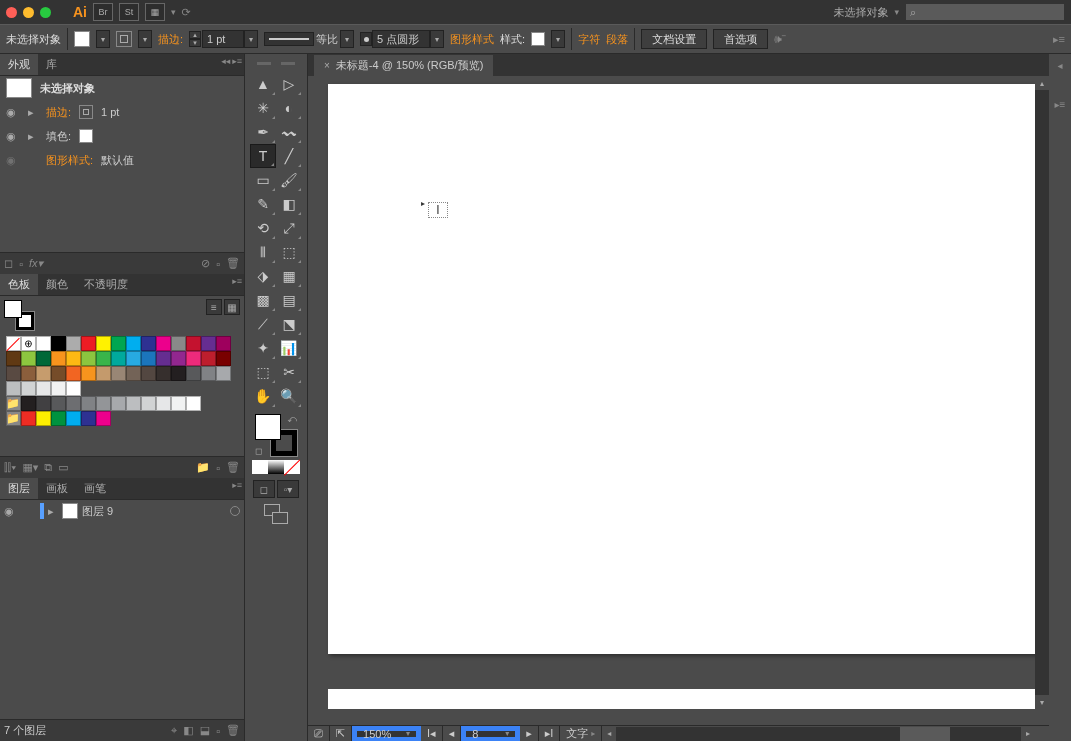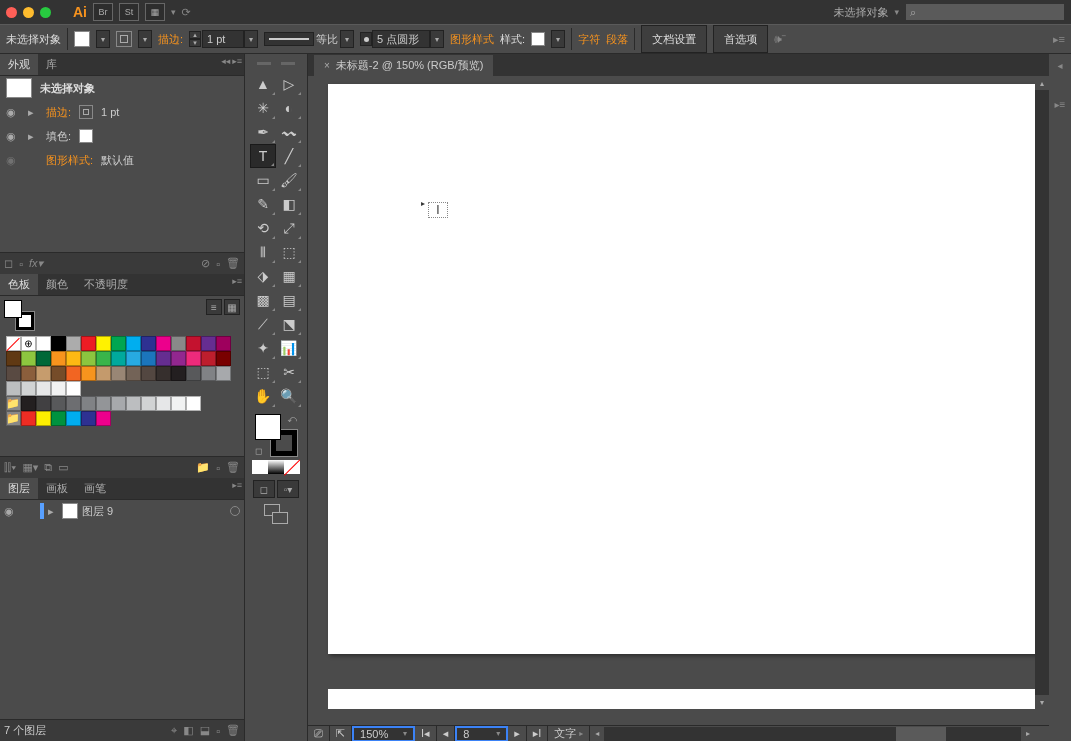--- a/index.html
+++ b/index.html
@@ -26,21 +26,21 @@
 .swatch-white { background: #fff; border: 1px solid #888; }
 .swatch-square-border { width:16px; height:16px; border:1px solid #888; display:flex; align-items:center; justify-content:center; background:#4b4b4b; }
 .swatch-square-border > div { width:8px; height:8px; border:1px solid #aaa; }
 .ctrl-input { height: 18px; background: #333; border: 1px solid #222; color: #ccc; padding: 0 4px; }
 .ctrl-select { display: flex; align-items: center; }
 .spinner { display:flex; flex-direction:column; margin-right:1px; }
 .spinner div { width:12px; height:8px; background:#3a3a3a; border:1px solid #222; color:#aaa; font-size:7px; text-align:center; line-height:6px; }
 .stroke-preview { width:50px; height:14px; background:#333; border:1px solid #222; display:flex; align-items:center; justify-content:center; }
 .stroke-preview div { width:40px; height:2px; background:#ccc; }
 .dd-arrow { width:14px; height:18px; background:#3a3a3a; border:1px solid #222; color:#aaa; display:flex; align-items:center; justify-content:center; font-size:8px; }
-.btn { height:28px; padding:0 10px; background:#3e3e3e; border:1px solid #222; color:#ddd; display:flex; align-items:center; }
+.btn { height:20px; padding:0 10px; background:#3e3e3e; border:1px solid #222; color:#ddd; display:flex; align-items:center; }
 .divider { width:1px; height:22px; background:#2a2a2a; }
 .sound-icon { color:#888; font-size:12px; }
 
 
 .main { display:flex; height: calc(100% - 54px); }
 .left-col { width:245px; background:#4b4b4b; display:flex; flex-direction:column; border-right:1px solid #2a2a2a; }
 .tool-col { width:63px; background:#4b4b4b; border-right:1px solid #2a2a2a; display:flex; flex-direction:column; align-items:center; padding-top:8px; }
 .canvas-col { flex:1; display:flex; flex-direction:column; background:#4b4b4b; }
 
 
@@ -116,21 +116,21 @@
 .text-cursor-mark::before { content:"▸"; position:absolute; left:-8px; top:-4px; font-size:8px; color:#333; }
 .white-strip { position:absolute; left:20px; bottom:16px; width:720px; height:20px; background:#fff; }
 .scroll-v { position:absolute; right:0; top:0; bottom:16px; width:14px; background:#3a3a3a; display:flex; flex-direction:column; }
 .scroll-v .arrow, .scroll-h .arrow { width:14px; height:14px; background:#4b4b4b; color:#aaa; display:flex; align-items:center; justify-content:center; font-size:8px; }
 .scroll-v .track { flex:1; background:#333; }
 .status-row { height:16px; background:#4b4b4b; display:flex; align-items:center; border-top:1px solid #2a2a2a; }
 .scroll-h { flex:1; background:#3a3a3a; display:flex; align-items:center; }
 .scroll-h .track { flex:1; height:14px; background:#333; position:relative; }
 .scroll-h .thumb { position:absolute; left:70%; width:50px; height:14px; background:#5a5a5a; }
 .status-box { height:16px; padding:0 6px; border-right:1px solid #2a2a2a; display:flex; align-items:center; color:#ccc; gap:3px; background:#4b4b4b; }
-.status-box.dark { background:#333; border:2px solid #3b82f6; }
+.status-box.dark { background:#333; border:5px solid #3b82f6; }
 input.plain { background:transparent; border:none; color:#ccc; width:40px; }
 
 
 .right-col { width:22px; background:#4b4b4b; display:flex; flex-direction:column; align-items:center; gap:28px; padding-top:6px; }
 .right-col div { color:#888; font-size:10px; }
 </style>
 </head>
 <body>
 
 <div class="titlebar">
@@ -439,21 +439,21 @@
     <div class="tool-overlap">
         <div></div>
         <div></div>
       </div>
   </div>
 
   <div class="canvas-col">
     <div class="doc-tab-row">
       <div class="doc-tab">
         <span class="doc-close">×</span>
-        <span>未标题-2 @ 150% (RGB/预览)</span>
+        <span>未标题-4 @ 150% (RGB/预览)</span>
       </div>
     </div>
     <div class="canvas-area">
       <div class="artboard">
         <div class="text-cursor-mark">I</div>
       </div>
       <div class="white-strip"></div>
       <div class="scroll-v">
         <div class="arrow">▴</div>
         <div class="track"></div>

